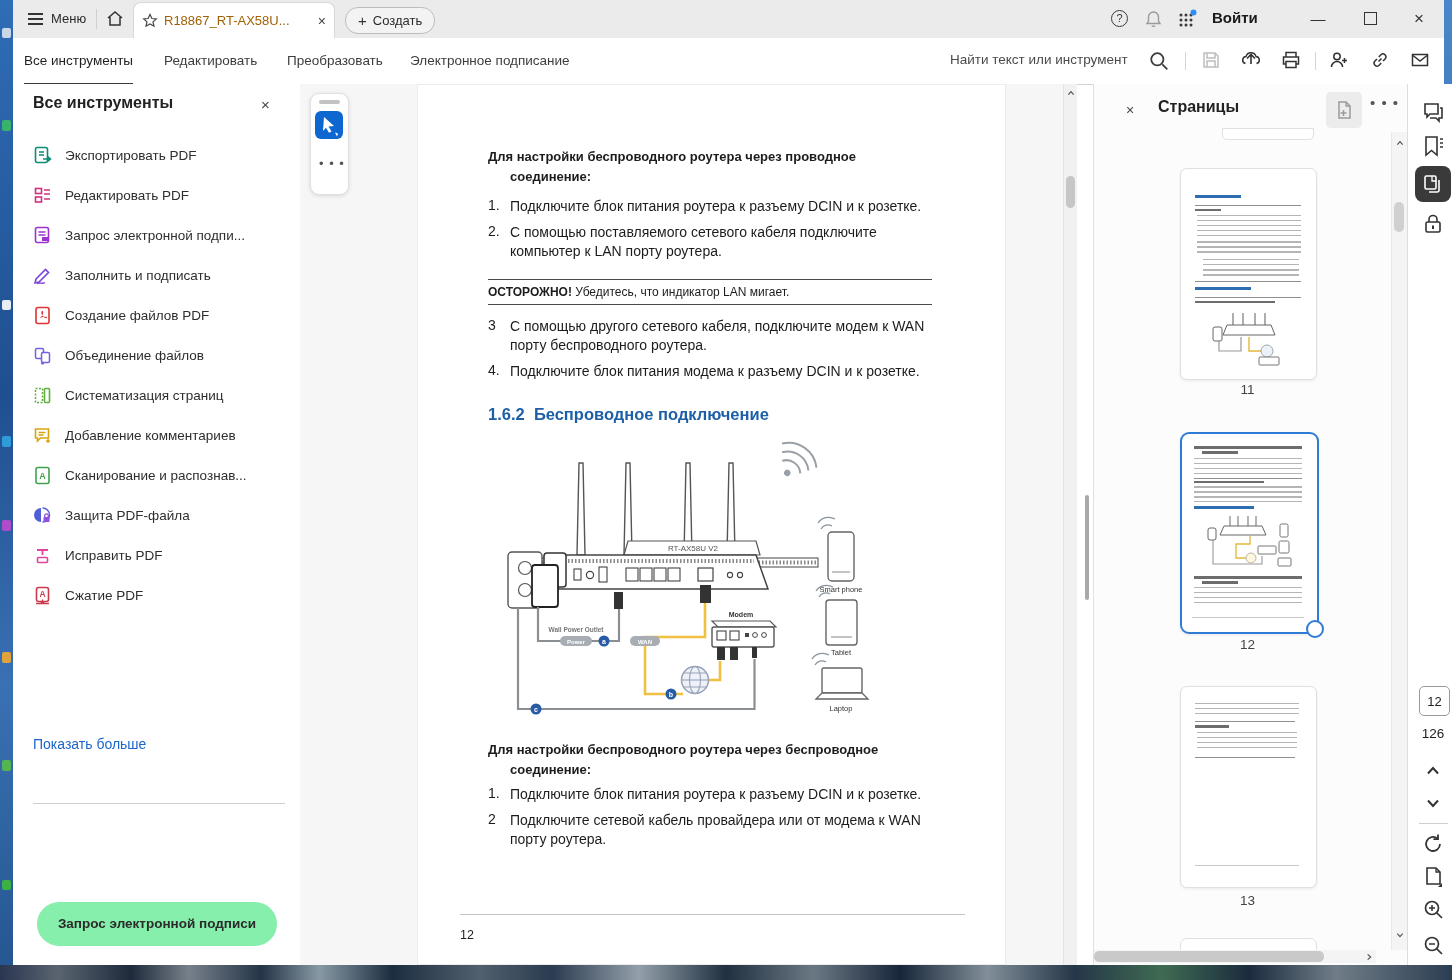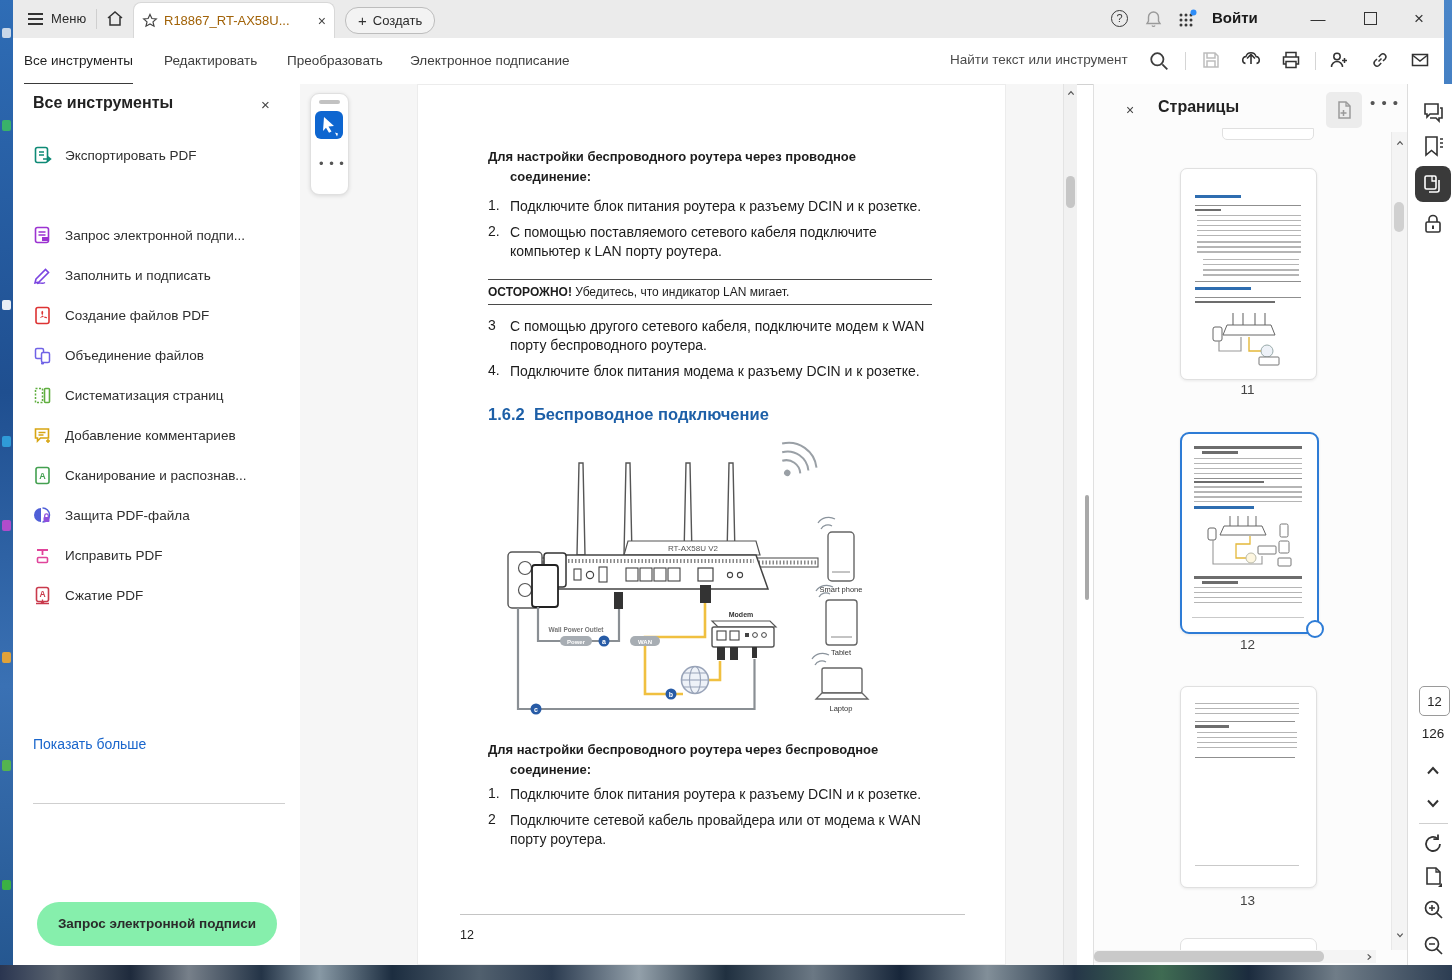--- a/index.html
+++ b/index.html
@@ -188,20 +188,28 @@
     <div id="lp-title" class="abs">Все инструменты</div>
     <div id="lp-close" class="abs">×</div>
 
     <div class="tool" style="top:59px">
       <svg class="ticon" viewBox="0 0 19 19">
             <rect x="2.5" y="1.5" width="12" height="15" rx="2" fill="none" stroke="#0e8a76" stroke-width="1.6"></rect>
             <path d="M6 6h5M6 9h5" stroke="#0e8a76" stroke-width="1.4"></path>
             <path d="M10 13h7M14.5 10.5L17.5 13l-3 2.5" fill="none" stroke="#0e8a76" stroke-width="1.6"></path>
           </svg>
       <span class="tlabel">Экспортировать PDF</span>
+    </div>
+    <div class="tool" style="top:99px">
+      <svg class="ticon" viewBox="0 0 19 19">
+            <rect x="2.5" y="2.5" width="6" height="5" fill="none" stroke="#d32f7d" stroke-width="1.6"></rect>
+            <rect x="2.5" y="11" width="6" height="5" fill="none" stroke="#d32f7d" stroke-width="1.6"></rect>
+            <path d="M11 4h6M11 8h6M11 13h6" stroke="#d32f7d" stroke-width="1.5"></path>
+          </svg>
+      <span class="tlabel">Редактировать PDF</span>
     </div>
     <div class="tool" style="top:139px">
       <svg class="ticon" viewBox="0 0 19 19">
             <rect x="2.5" y="1.5" width="13" height="15" rx="2" fill="none" stroke="#9c33d1" stroke-width="1.6"></rect>
             <path d="M5.5 6h7M5.5 9h7" stroke="#9c33d1" stroke-width="1.3"></path>
             <rect x="9" y="11" width="6" height="4" fill="#9c33d1"></rect>
           </svg>
       <span class="tlabel">Запрос электронной подпи...</span>
     </div>
     <div class="tool" style="top:179px">

